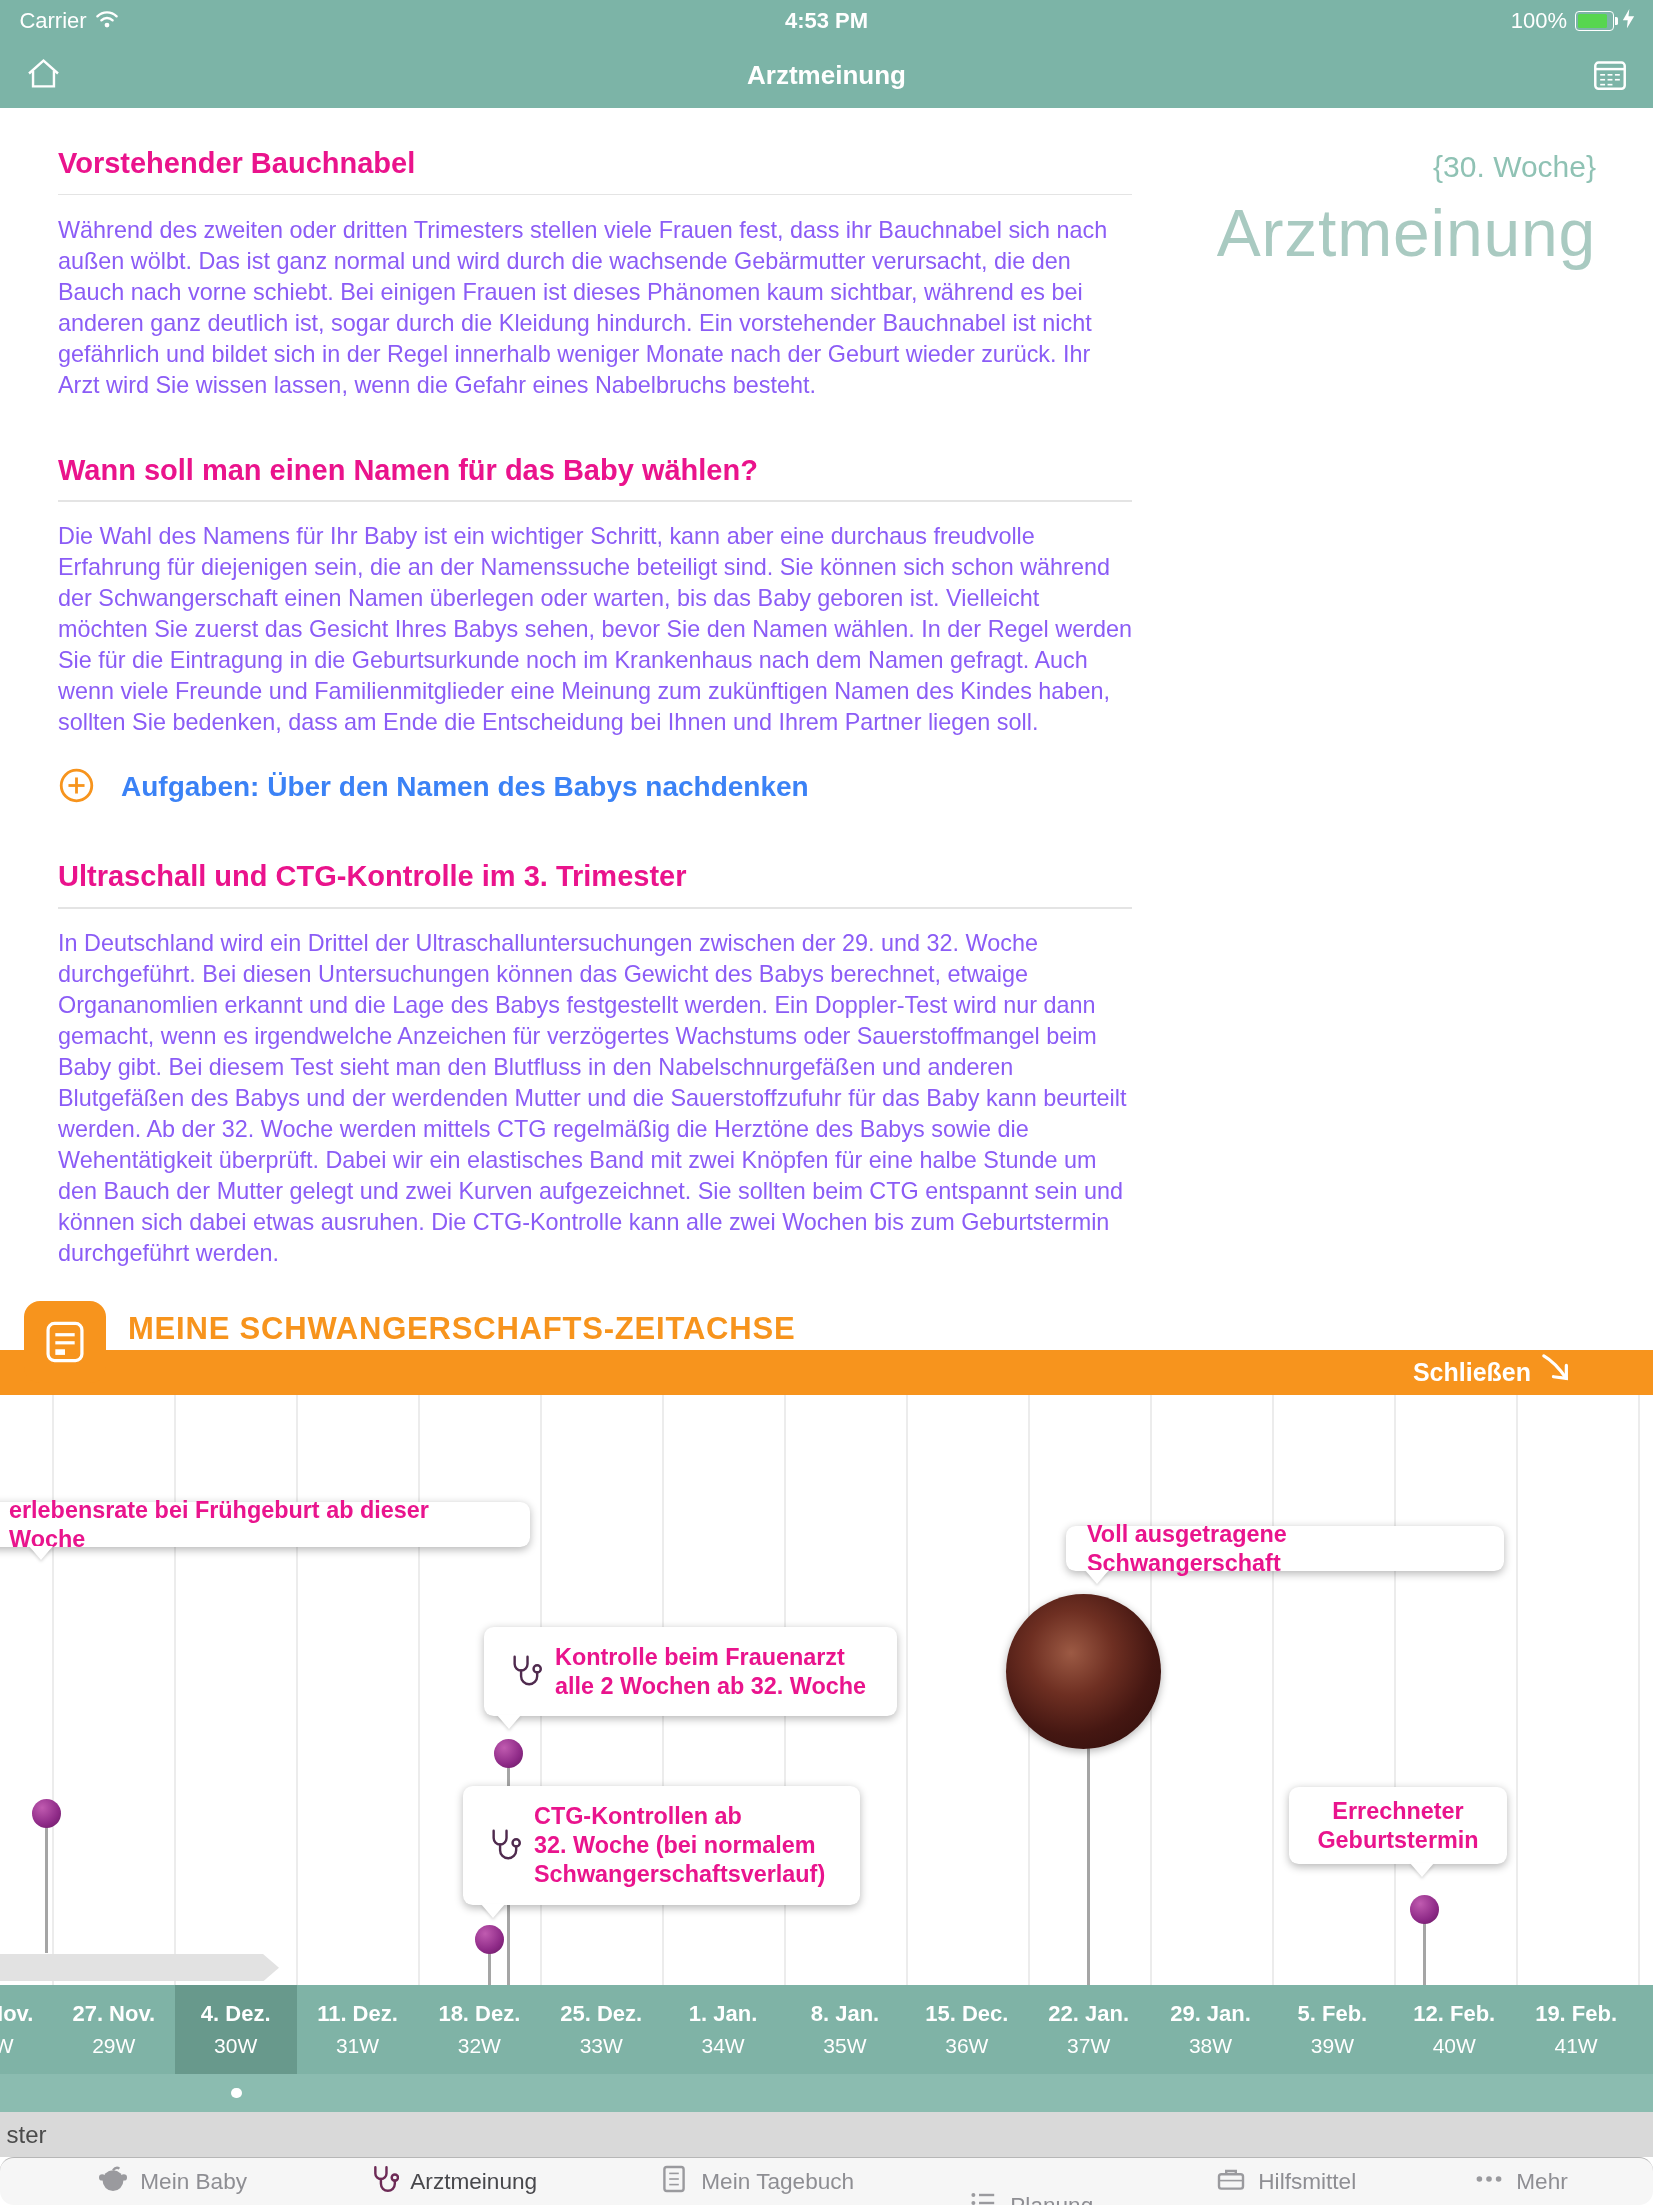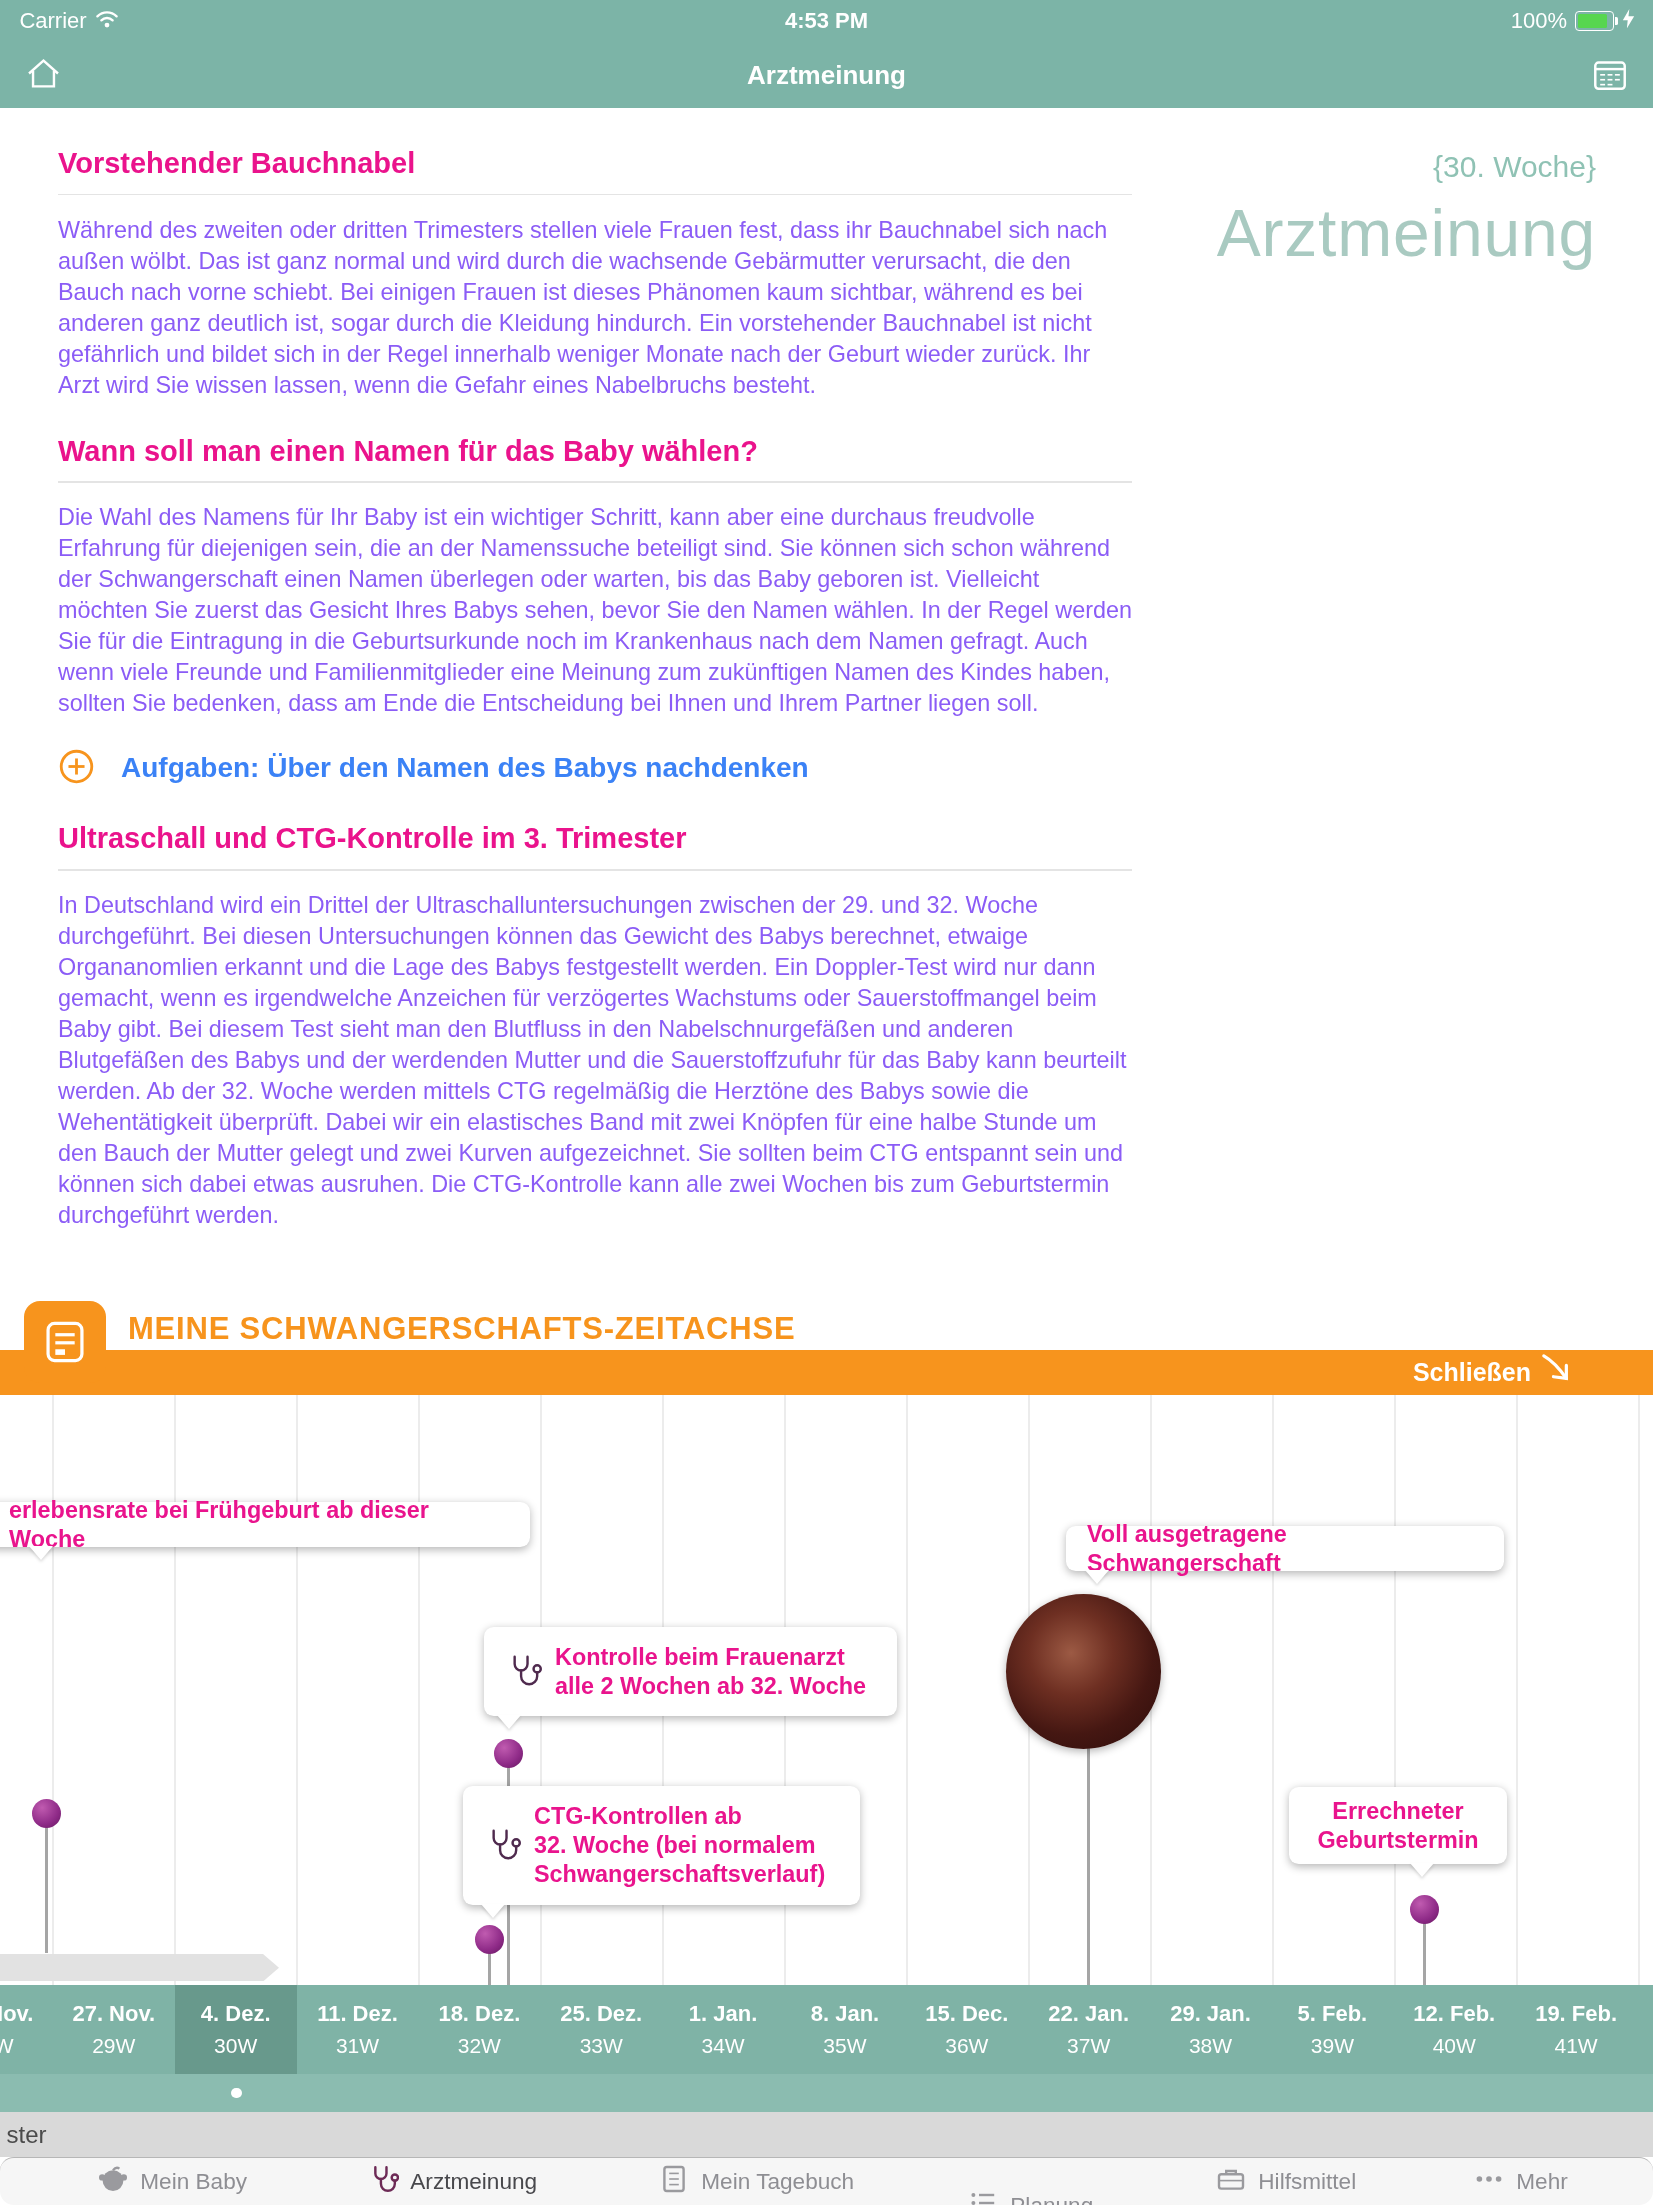--- a/index.html
+++ b/index.html
@@ -20,21 +20,21 @@
   .nav-title{position:absolute;left:0;top:0;width:100%;height:66px;line-height:66px;text-align:center;
              color:#fff;font-size:26px;font-weight:bold;}
   .nav-btn{position:absolute;top:11.3px;width:44px;height:44px;display:flex;align-items:center;justify-content:center;cursor:pointer;}
   .nav-btn.home{left:21px;} .nav-btn.cal{right:21px;}
 
   
   .article{position:absolute;left:58px;top:147px;width:1074px;}
   .h-pink{font-size:29px;font-weight:bold;color:#ea138c;margin:0;padding:0;}
   .rule{height:1.6px;background:#e4e4e4;margin-top:13.7px;}
   .para{font-size:23.4px;line-height:31px;color:#8b5cf6;margin:19.4px 0 0 0;}
-  .mt-section{margin-top:34px;}
+  .mt-section{margin-top:53px;}
   .task-row{display:flex;align-items:center;gap:18px;margin-top:29px;cursor:pointer;}
   .task-label{color:#3b82f6;font-size:28px;font-weight:bold;margin-left:8px;}
 
   .aside{position:absolute;right:57px;top:150px;text-align:right;}
   .week-tag{font-size:30px;color:#8fc2b4;}
   .big-title{font-size:66px;color:#a9cac1;margin-top:11.3px;font-weight:300;letter-spacing:0.8px;}
 
   
   .tl-badge{position:absolute;left:24px;top:1301px;width:82px;height:82px;background:#f7941d;
             border-radius:16px;display:flex;align-items:center;justify-content:center;z-index:6;}

